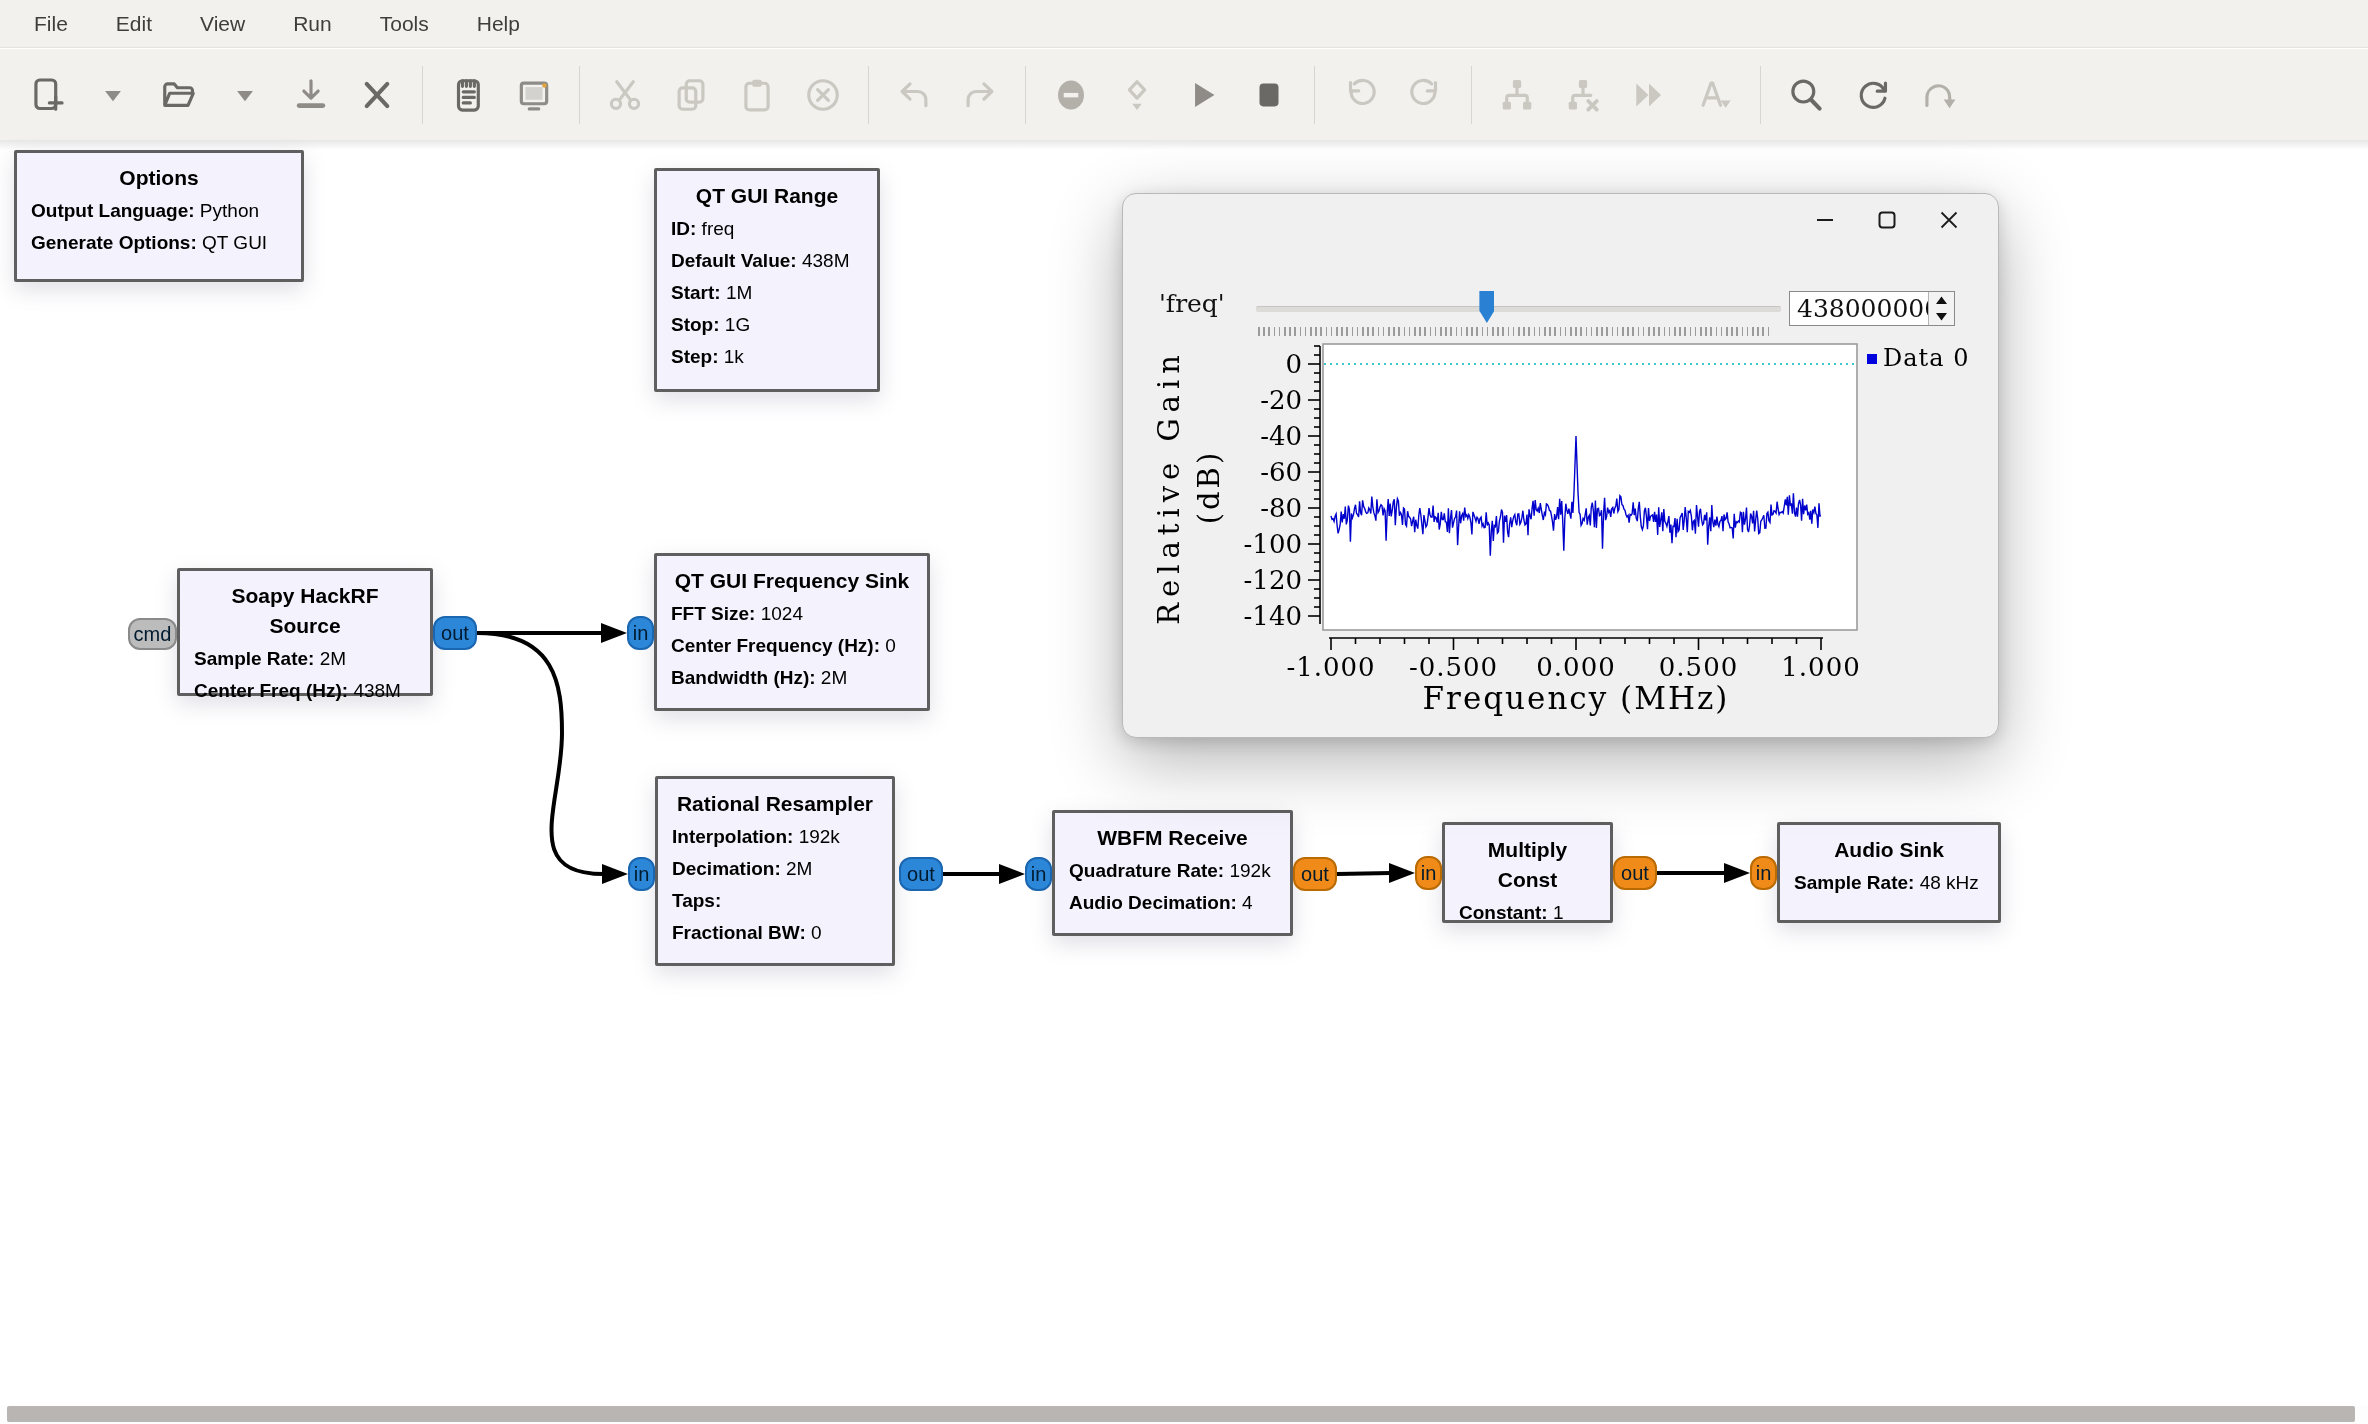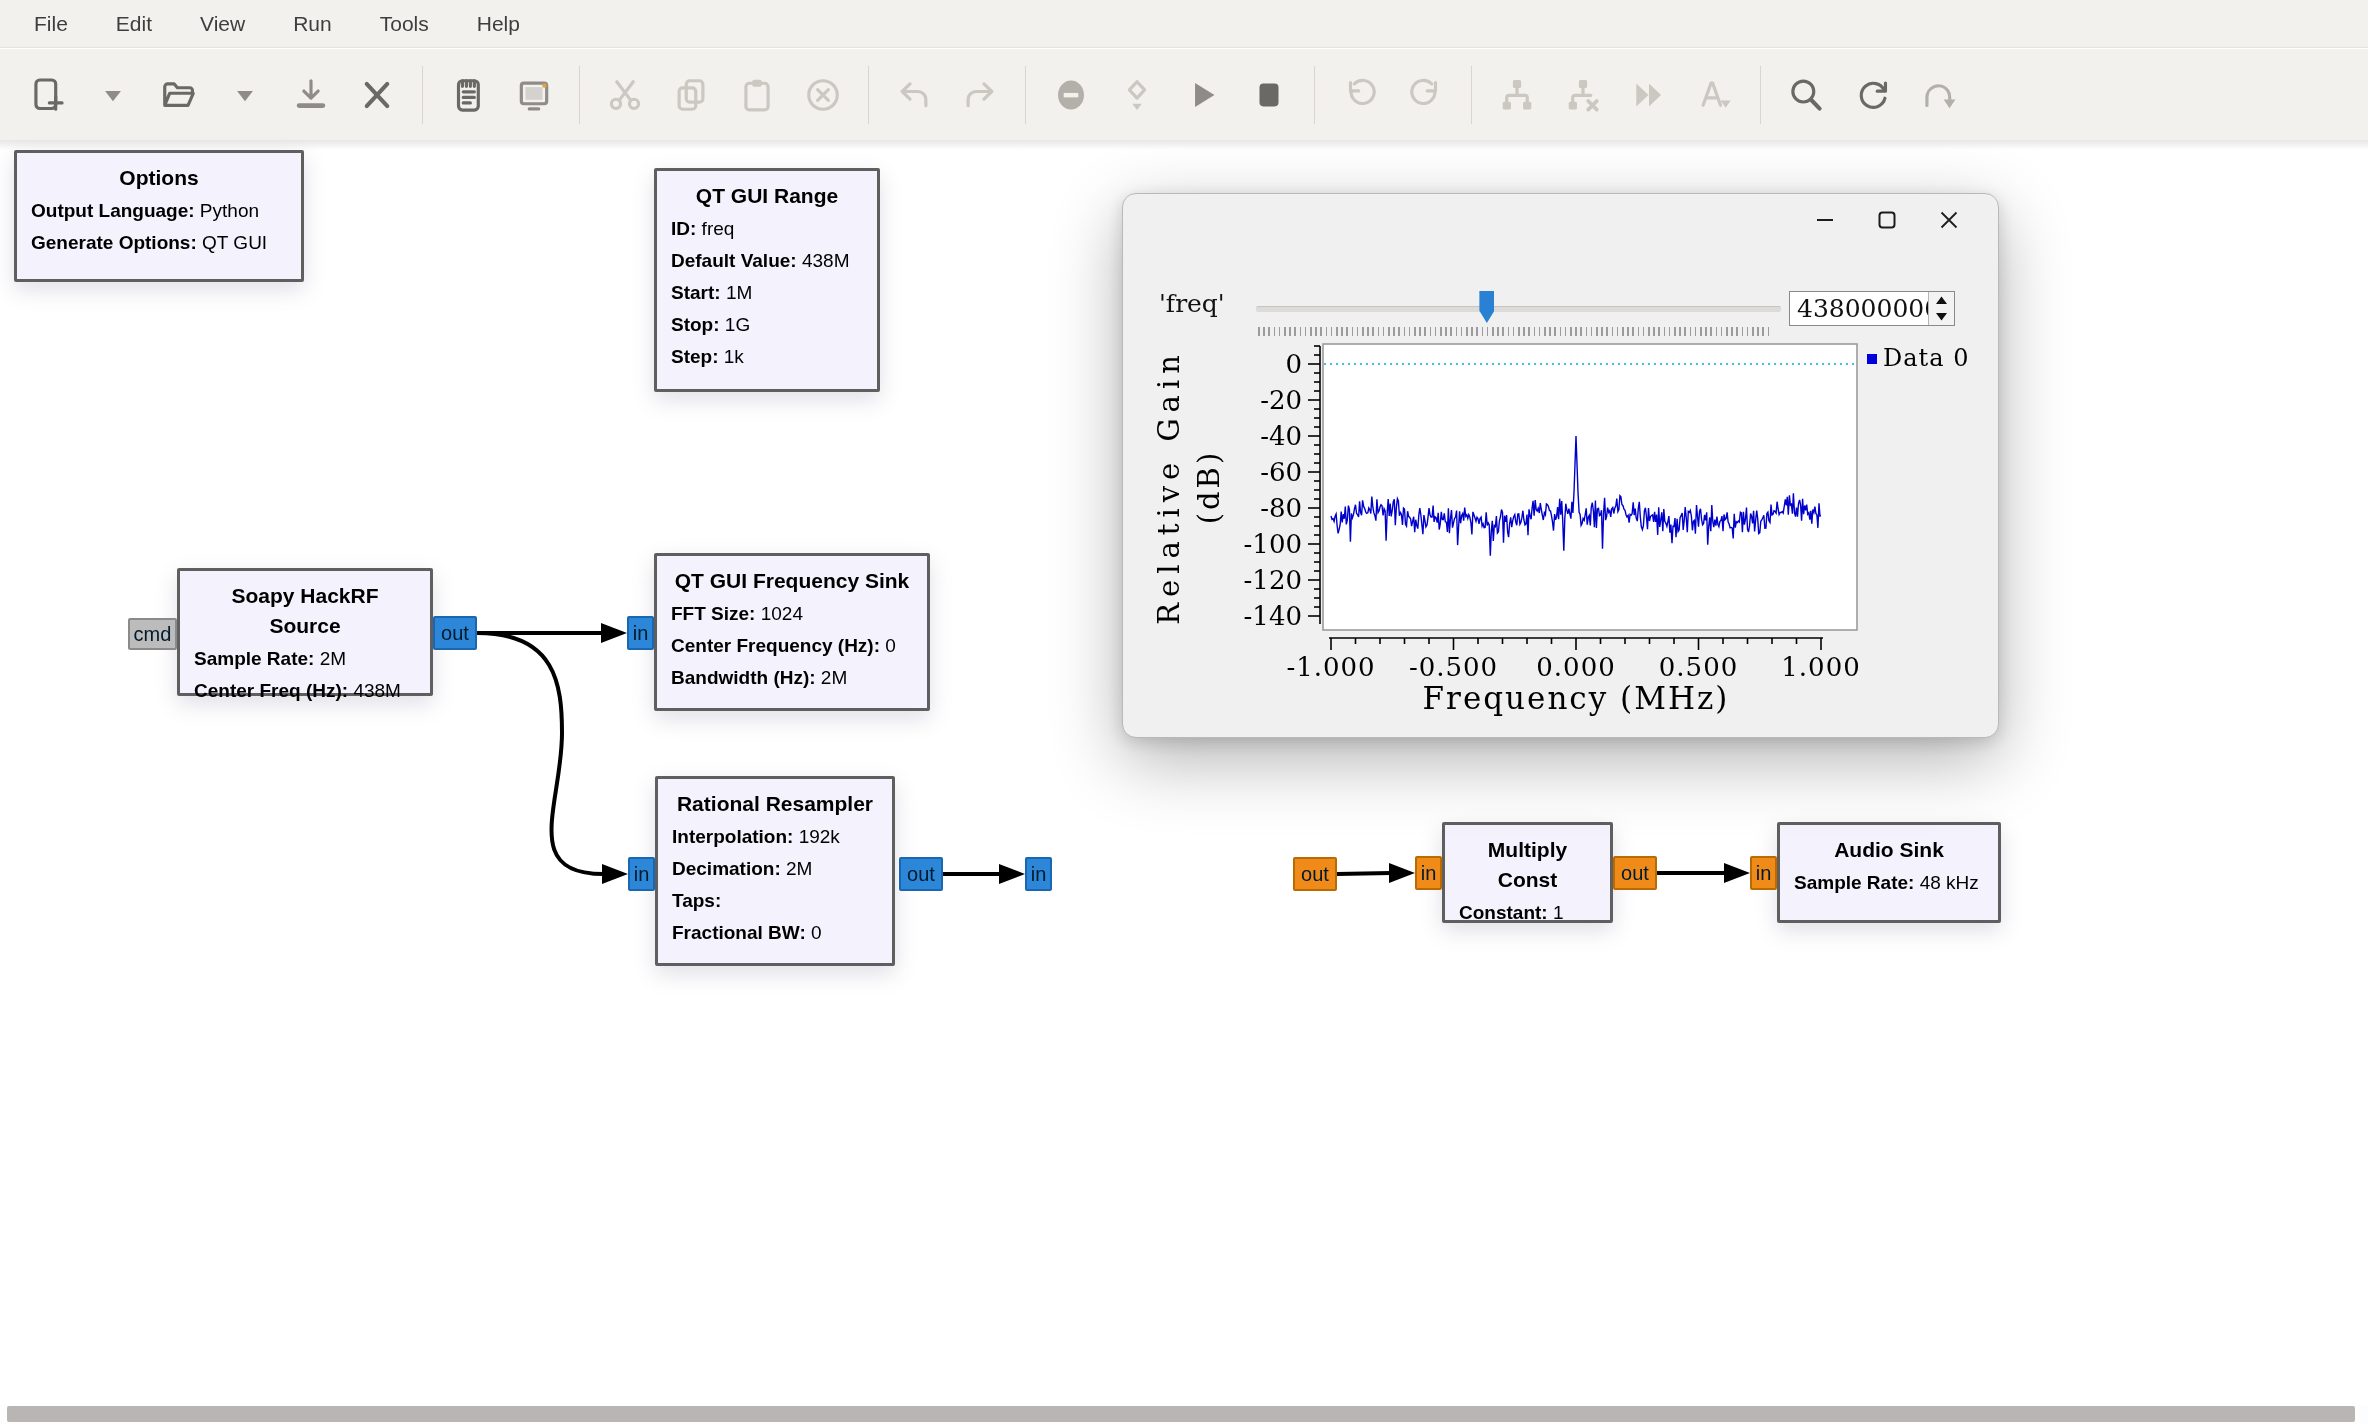--- a/index.html
+++ b/index.html
@@ -18,21 +18,21 @@
 
   
   .canvas{position:absolute;left:0;top:140px;width:2368px;height:1265px;background:#fff;}
   .canvas-topshadow{position:absolute;left:0;top:0;width:100%;height:10px;
       background:linear-gradient(to bottom,rgba(90,85,80,.14),rgba(90,85,80,0));}
   .block{position:absolute;background:#f4f2fc;border:3px solid #5f5f5f;border-radius:2px;
          box-sizing:border-box;box-shadow:0 8px 22px rgba(100,100,135,.20);padding:10px 14px;}
   .block .btitle{font-size:21px;font-weight:bold;color:#000;text-align:center;line-height:30px;margin-bottom:2px;}
   .block .bparam{font-size:19px;color:#000;line-height:32px;white-space:nowrap;}
   .port{position:absolute;box-sizing:border-box;border:2px solid;display:flex;align-items:center;
-        justify-content:center;font-size:20px;color:#001a2e;border-radius:2px;z-index:3;}
+        justify-content:center;font-size:20px;color:#001a2e;border-radius:12px;z-index:3;}
   #connections{position:absolute;left:0;top:0;width:2368px;height:1424px;z-index:2;pointer-events:none;}
 
   
   .qtwindow{position:absolute;left:1122px;top:193px;width:875px;height:543px;background:#f0f0f0;
             border:1px solid #b9b9b9;border-radius:14px;
             box-shadow:0 22px 70px rgba(0,0,0,.30),0 4px 16px rgba(0,0,0,.14);z-index:5;overflow:hidden;}
   .titlebar{position:absolute;left:0;top:0;width:100%;height:52px;background:linear-gradient(#fbfdfe,#f5f8fa);
             display:flex;align-items:center;}
   .titlebar .appicon{margin-left:15px;width:30px;height:30px;}
   .titlebar .wtitle{margin-left:16px;font-size:23px;color:#141414;}
@@ -274,20 +274,25 @@
     <div class="port" style="background: rgb(44, 135, 216); border-color: rgb(26, 102, 176); left: 627px; top: 476px; width: 27px; height: 34px;">in</div>
     <div class="block" style="left: 655px; top: 636px; width: 240px; height: 190px;">
       <div class="btitle">Rational Resampler</div>
       <div class="bparam"><b>Interpolation:</b> 192k</div>
       <div class="bparam"><b>Decimation:</b> 2M</div>
       <div class="bparam"><b>Taps:</b> </div>
       <div class="bparam"><b>Fractional BW:</b> 0</div>
     </div>
     <div class="port" style="background: rgb(44, 135, 216); border-color: rgb(26, 102, 176); left: 628px; top: 717px; width: 27px; height: 34px;">in</div>
     <div class="port" style="background: rgb(44, 135, 216); border-color: rgb(26, 102, 176); left: 899px; top: 717px; width: 44px; height: 34px;">out</div>
+    <div class="block" style="left: 1052px; top: 670px; width: 241px; height: 126px;">
+      <div class="btitle">WBFM Receive</div>
+      <div class="bparam"><b>Quadrature Rate:</b> 192k</div>
+      <div class="bparam"><b>Audio Decimation:</b> 4</div>
+    </div>
     <div class="port" style="background: rgb(44, 135, 216); border-color: rgb(26, 102, 176); left: 1025px; top: 717px; width: 27px; height: 34px;">in</div>
     <div class="port" style="background: rgb(240, 138, 24); border-color: rgb(185, 106, 0); left: 1293px; top: 717px; width: 44px; height: 34px;">out</div>
     <div class="block" style="left: 1442px; top: 682px; width: 171px; height: 101px;">
       <div class="btitle">Multiply Const</div>
       <div class="bparam"><b>Constant:</b> 1</div>
     </div>
     <div class="port" style="background: rgb(240, 138, 24); border-color: rgb(185, 106, 0); left: 1415px; top: 716px; width: 27px; height: 34px;">in</div>
     <div class="port" style="background: rgb(240, 138, 24); border-color: rgb(185, 106, 0); left: 1613px; top: 716px; width: 44px; height: 34px;">out</div>
     <div class="block" style="left: 1777px; top: 682px; width: 224px; height: 101px;">
       <div class="btitle">Audio Sink</div>

